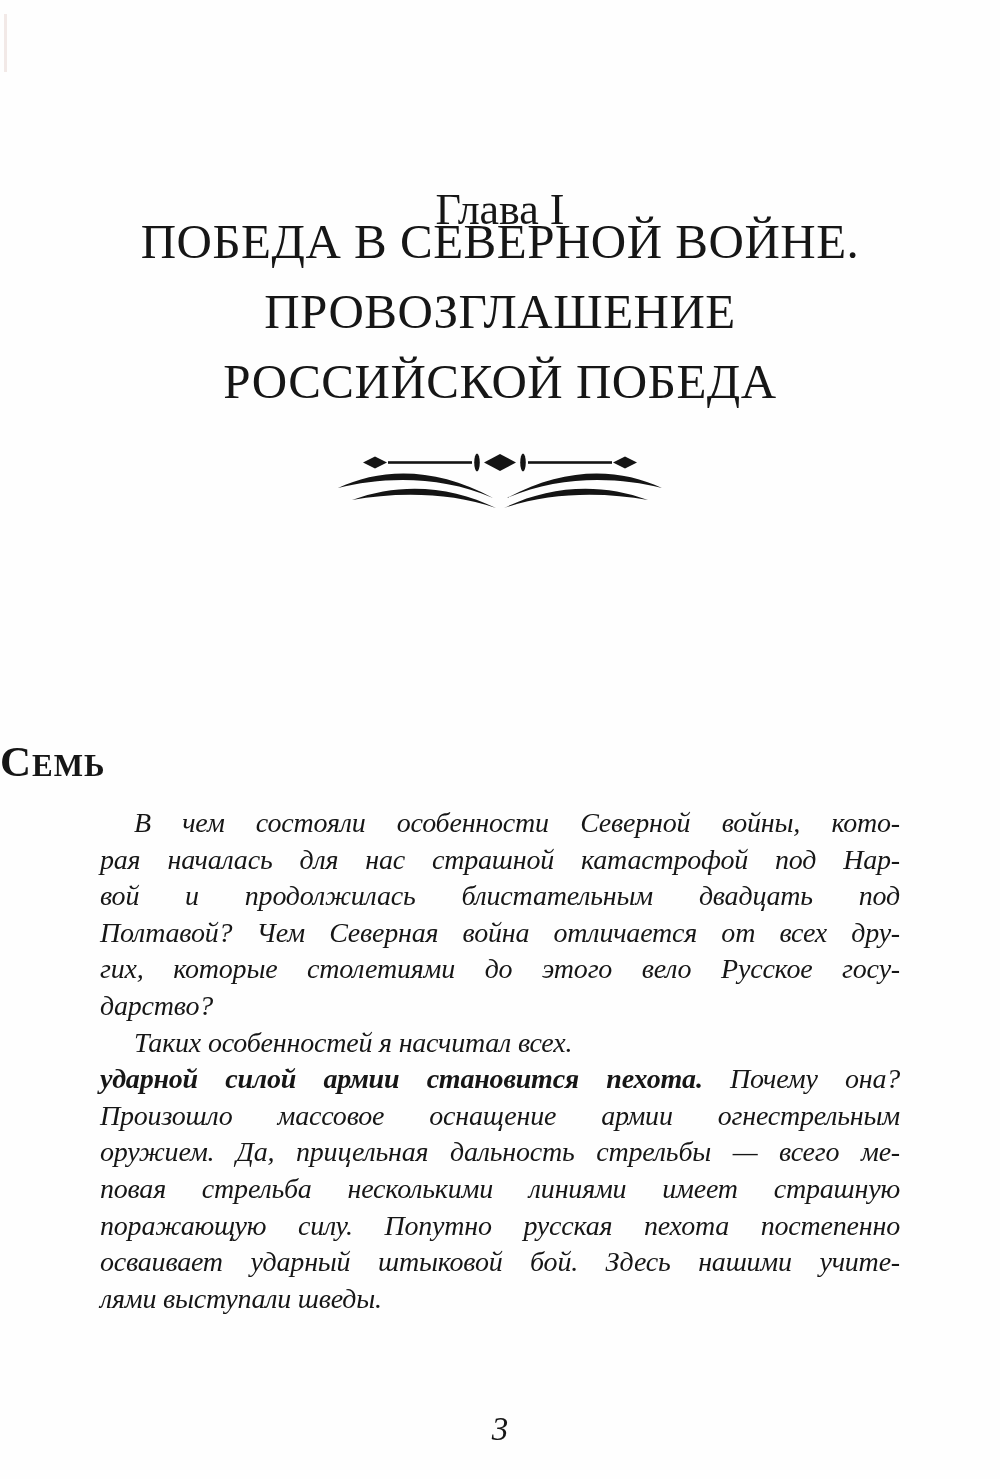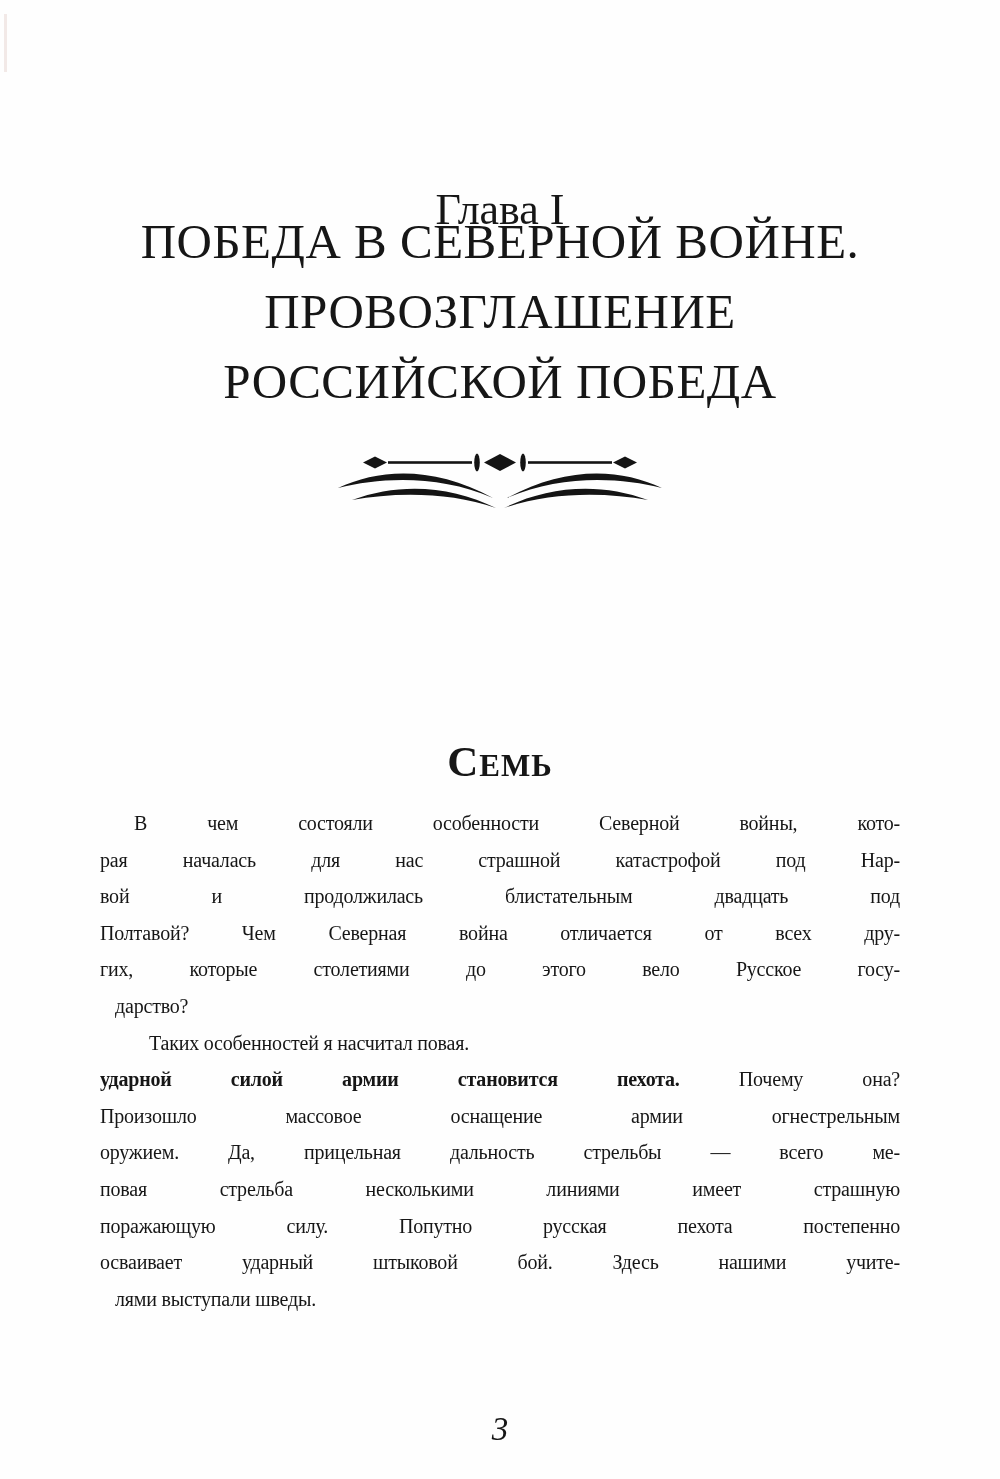--- a/index.html
+++ b/index.html
@@ -38,43 +38,44 @@
   }
   .ornament {
     position: absolute;
     top: 448px;
     left: 50%;
     transform: translateX(-50%);
   }
   .section-heading {
     position: absolute;
     top: 740px; left: 0; right: 0;
-    text-align: center;
+    text-align: left;
     font-weight: bold;
     letter-spacing: 1px;
   }
   .section-heading .lead { font-size: 43px; line-height: 1; }
   .section-heading .rest { font-size: 31px; line-height: 1; }
   .body-text {
     position: absolute;
     left: 100px;
     width: 800px;
     top: 805px;
-    font-size: 20px;
+    font-size: 28px;
     line-height: 36.6px;
     letter-spacing: -0.2px;
+    font-style: italic;
   }
   .line {
     height: 36.6px;
     text-align: justify;
     text-align-last: justify;
     overflow: visible;
   }
   .line.first { text-indent: 34px; }
-  .line.last { text-align-last: left; margin-left: 15px; }
+  .line.last { text-align-last: left; }
   .b { font-weight: bold; }
   .page-number {
     position: absolute;
     top: 1413px; left: 0; right: 0;
     text-align: center;
     font-style: italic;
     font-size: 33px;
     line-height: 1;
   }
 </style>
@@ -118,21 +119,21 @@
     <span class="lead">С</span><span class="rest">ЕМЬ</span>
   </div>
 
   <div class="body-text">
       <div class="line first"><span>В чем состояли особенности Северной войны, кото-</span></div>
       <div class="line"><span>рая началась для нас страшной катастрофой под Нар-</span></div>
       <div class="line"><span>вой и продолжилась блистательным двадцать под</span></div>
       <div class="line"><span>Полтавой? Чем Северная война отличается от всех дру-</span></div>
       <div class="line"><span>гих, которые столетиями до этого вело Русское госу-</span></div>
       <div class="line last"><span>дарство?</span></div>
-      <div class="line first last"><span>Таких особенностей я насчитал повая.</span></div>
+      <div class="line first last"><span>Таких особенностей я насчитал всех.</span></div>
       <div class="line"><span class="b">ударной силой армии становится пехота.</span><span> Почему она?</span></div>
       <div class="line"><span>Произошло массовое оснащение армии огнестрельным</span></div>
       <div class="line"><span>оружием. Да, прицельная дальность стрельбы — всего ме-</span></div>
       <div class="line"><span>повая стрельба несколькими линиями имеет страшную</span></div>
       <div class="line"><span>поражающую силу. Попутно русская пехота постепенно</span></div>
       <div class="line"><span>осваивает ударный штыковой бой. Здесь нашими учите-</span></div>
       <div class="line last"><span>лями выступали шведы.</span></div>
     </div>
 
   <div class="page-number">3</div>

